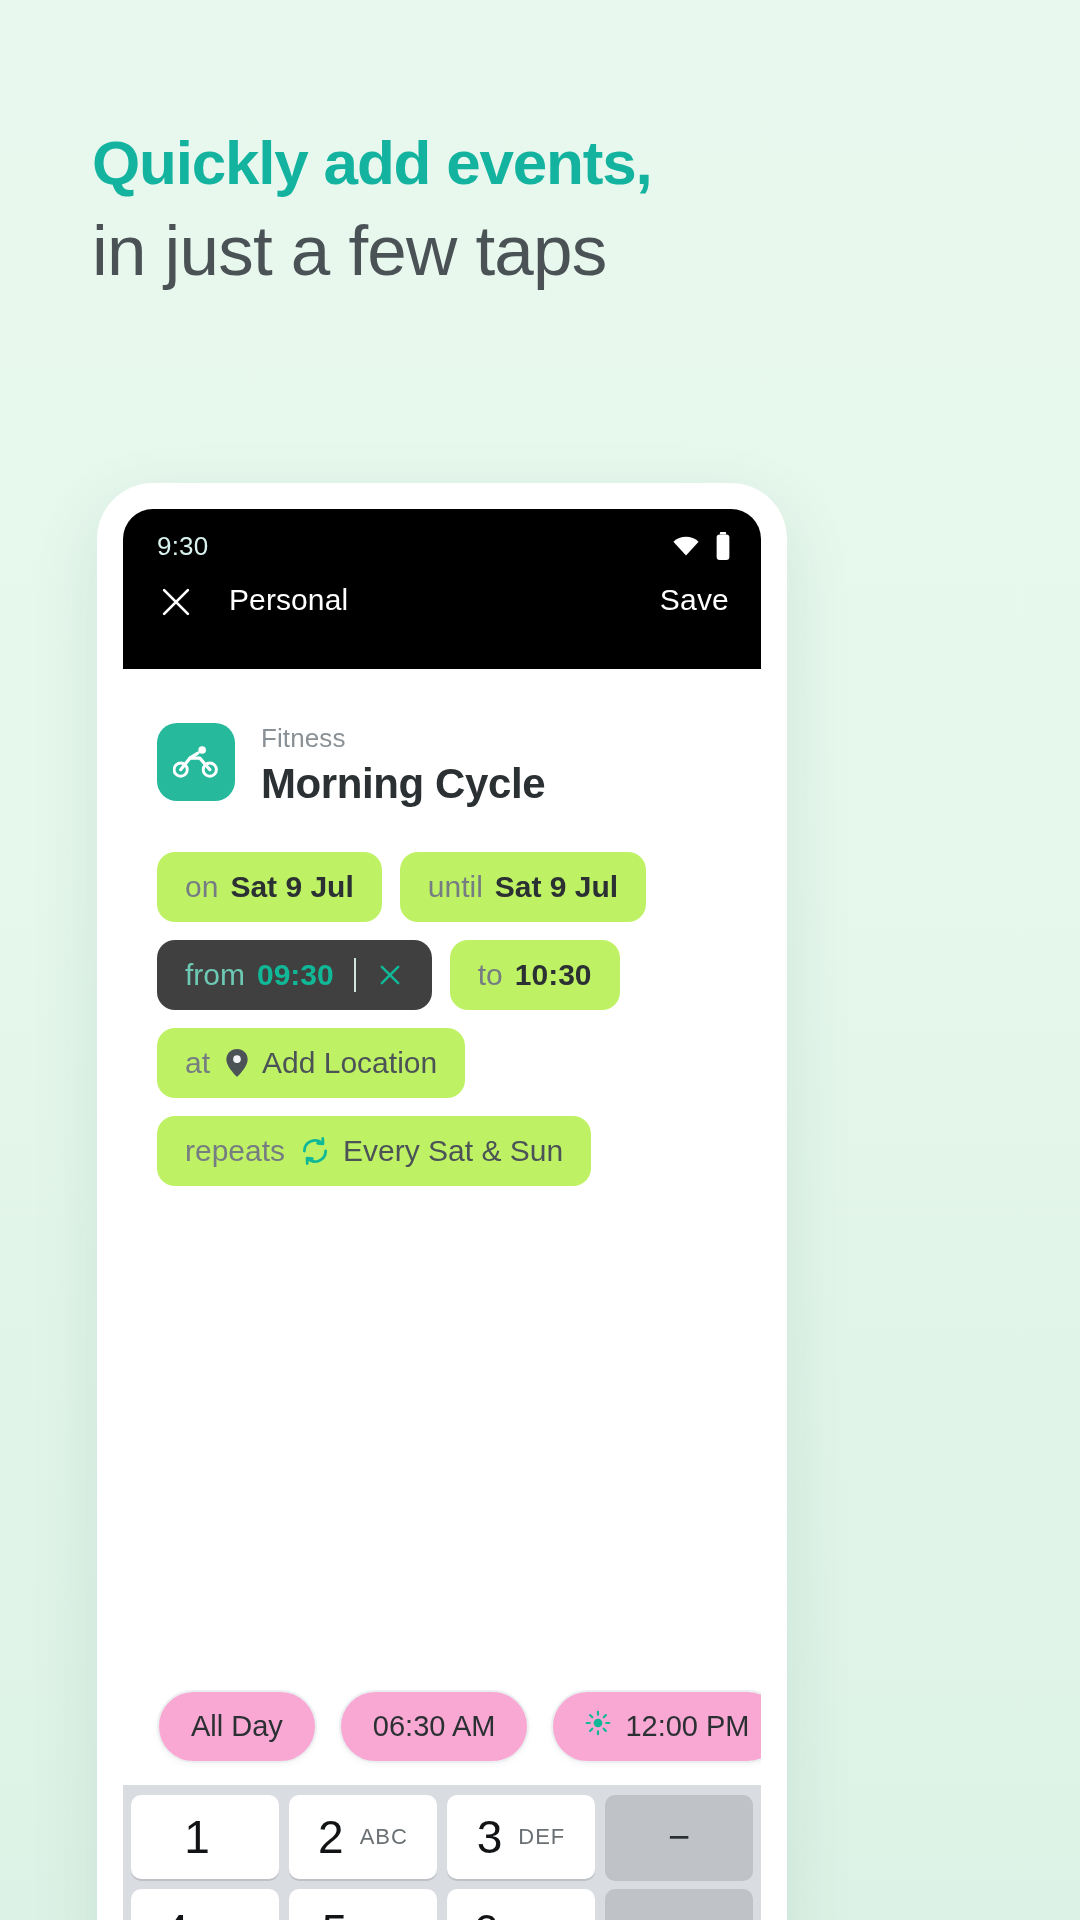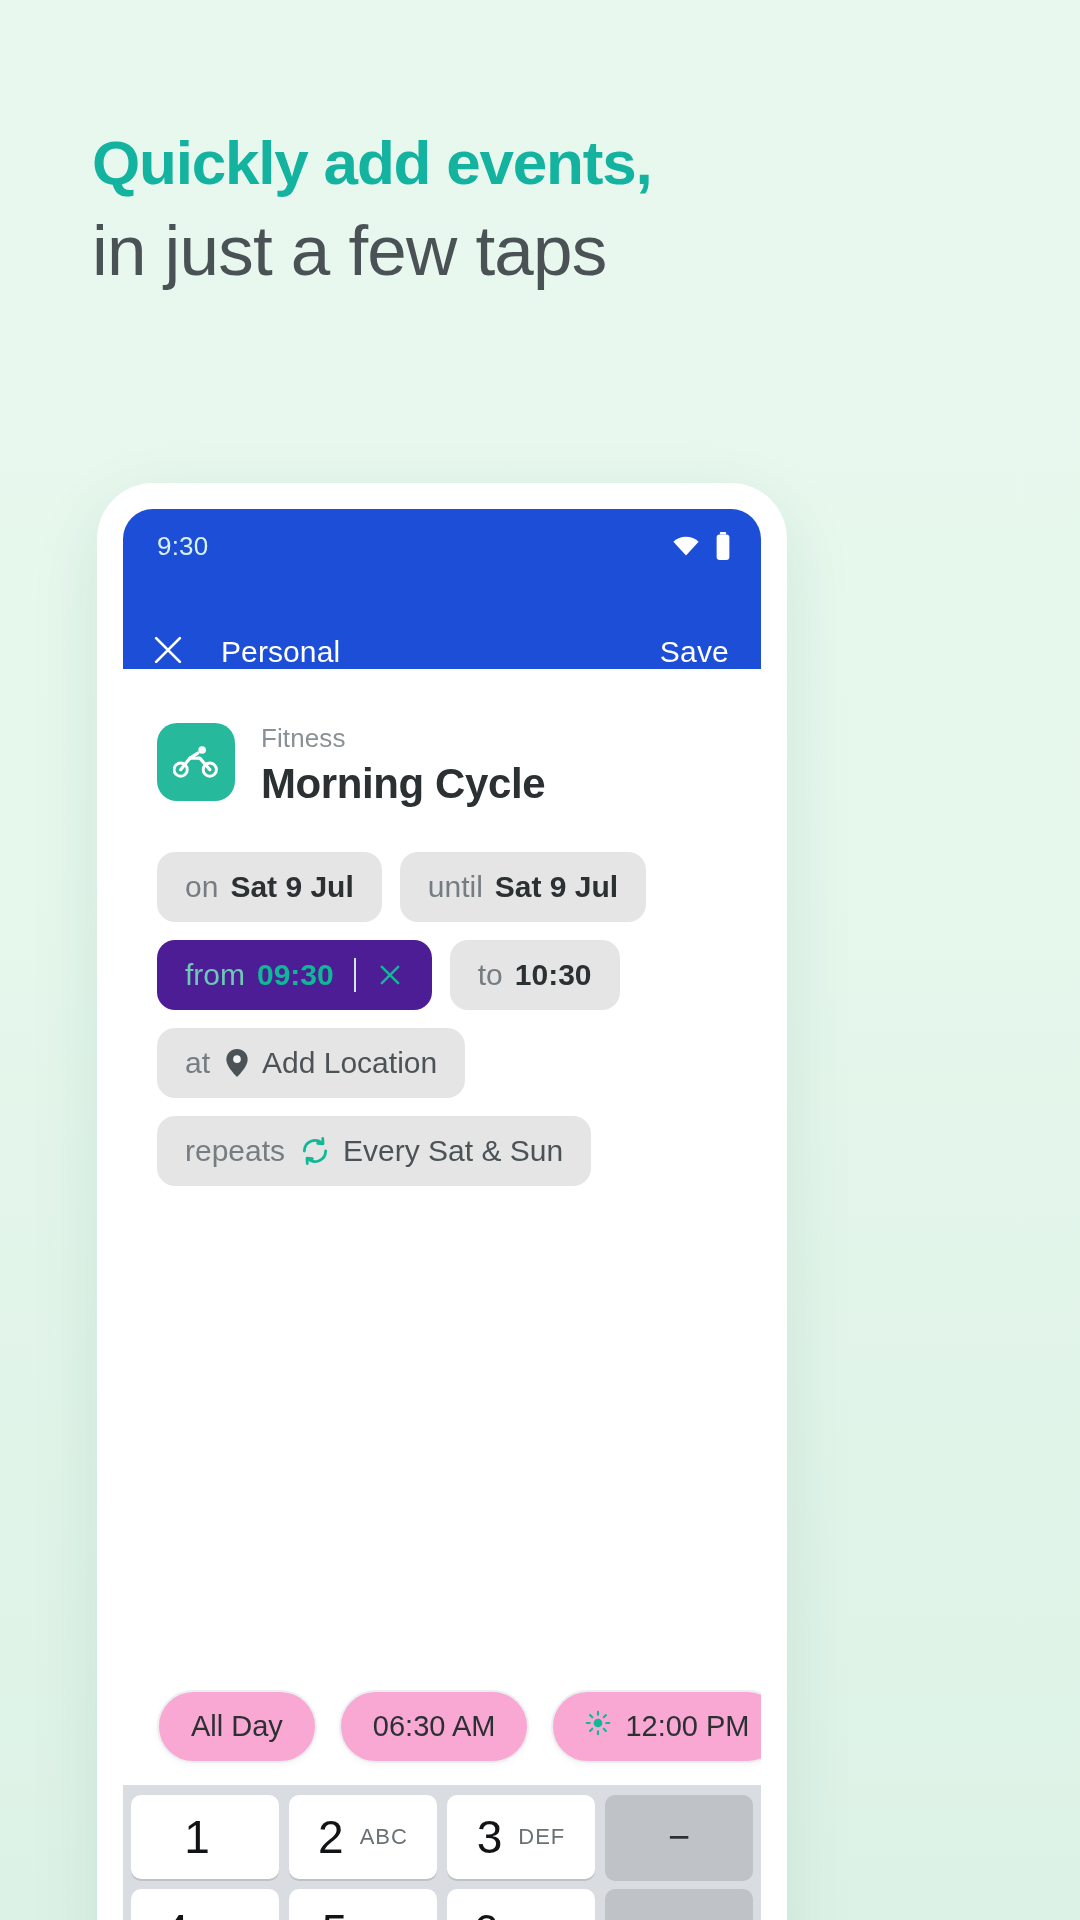--- a/index.html
+++ b/index.html
@@ -35,34 +35,34 @@
   }
   .screen {
     position: absolute; left: 26px; top: 26px; right: 26px; bottom: 0;
     background: #ffffff;
     border-radius: 30px 30px 0 0;
     overflow: hidden;
     display: flex; flex-direction: column;
   }
 
   
-  .header { background: #1d4ed8; flex: 0 0 auto; }
+  .header { background: #000000; flex: 0 0 auto; }
   .statusbar {
     height: 74px; display: flex; align-items: center;
     justify-content: space-between; padding: 0 30px 0 34px;
   }
   .status-time {
     color: #d8f3ef; font-size: 26px; font-weight: 500; letter-spacing: 0.2px;
   }
   .status-icons { display: flex; align-items: center; gap: 14px; }
   .wifi-icon svg, .battery-icon svg { display: block; }
 
   .appbar {
-    height: 86px; display: flex; align-items: flex-end;
-    padding: 0 32px 0 26px;
+    height: 86px; display: flex; align-items: flex-start;
+    padding: 0 32px 0 34px;
   }
   .close-icon { width: 38px; height: 38px; flex: 0 0 auto; }
   .appbar-title {
     color: #ffffff; font-size: 30px; font-weight: 500;
     margin-left: 34px; letter-spacing: 0.1px;
   }
   .appbar-save {
     margin-left: auto; color: #ffffff; font-size: 30px;
     font-weight: 500; letter-spacing: 0.2px;
   }
@@ -81,27 +81,27 @@
     font-size: 26px; color: #8a9196; font-weight: 500; letter-spacing: 0.1px;
   }
   .event-title {
     font-size: 42px; color: #2b3033; font-weight: 700;
     letter-spacing: -0.4px; margin-top: 6px;
   }
 
   .chips { padding: 44px 0 0 34px; }
   .chip-row { display: flex; gap: 18px; margin-bottom: 18px; }
   .chip {
-    background: #e5e5e5; border-radius: 18px;
+    background: #bef264; border-radius: 18px;
     padding: 18px 28px; display: flex; align-items: center;
     font-size: 30px; white-space: nowrap;
   }
   .chip .k { color: #767d82; font-weight: 400; }
   .chip .v { color: #2b3033; font-weight: 700; margin-left: 12px; }
-  .chip.active { background: #4c1d95; justify-content: space-between; }
+  .chip.active { background: #404040; justify-content: space-between; }
   .chip.active .k { color: #6dc9b3; }
   .chip.active .v { color: #10b897; }
   .chip-divider {
     width: 2px; height: 34px; background: #cfe7df; margin: 0 20px;
   }
   .chip-x { width: 28px; height: 28px; }
   .chip-inline-icon { margin: 0 8px 0 14px; display: inline-flex; }
   .chip .plain { color: #4c5357; font-weight: 500; margin-left: 4px; }
 
   

